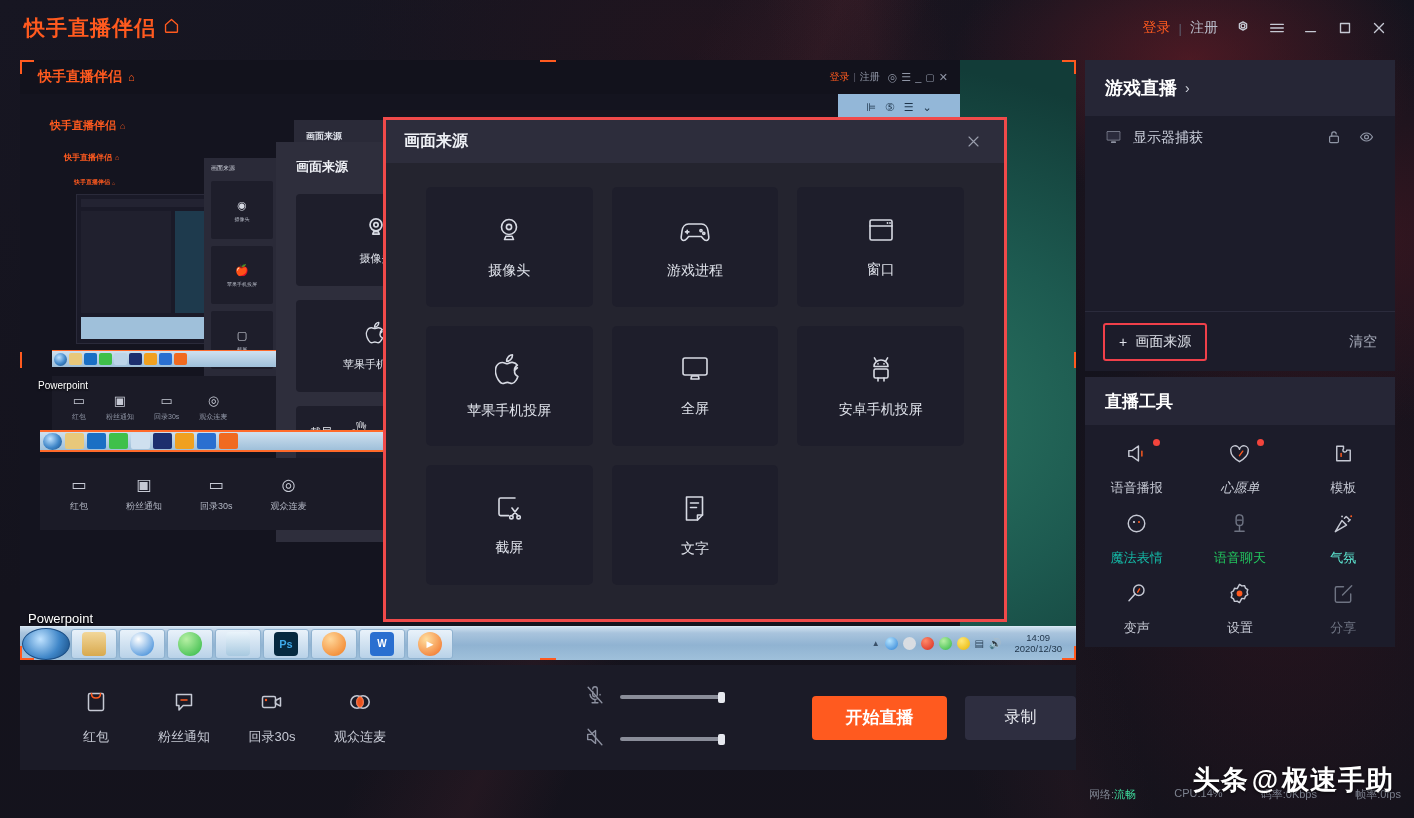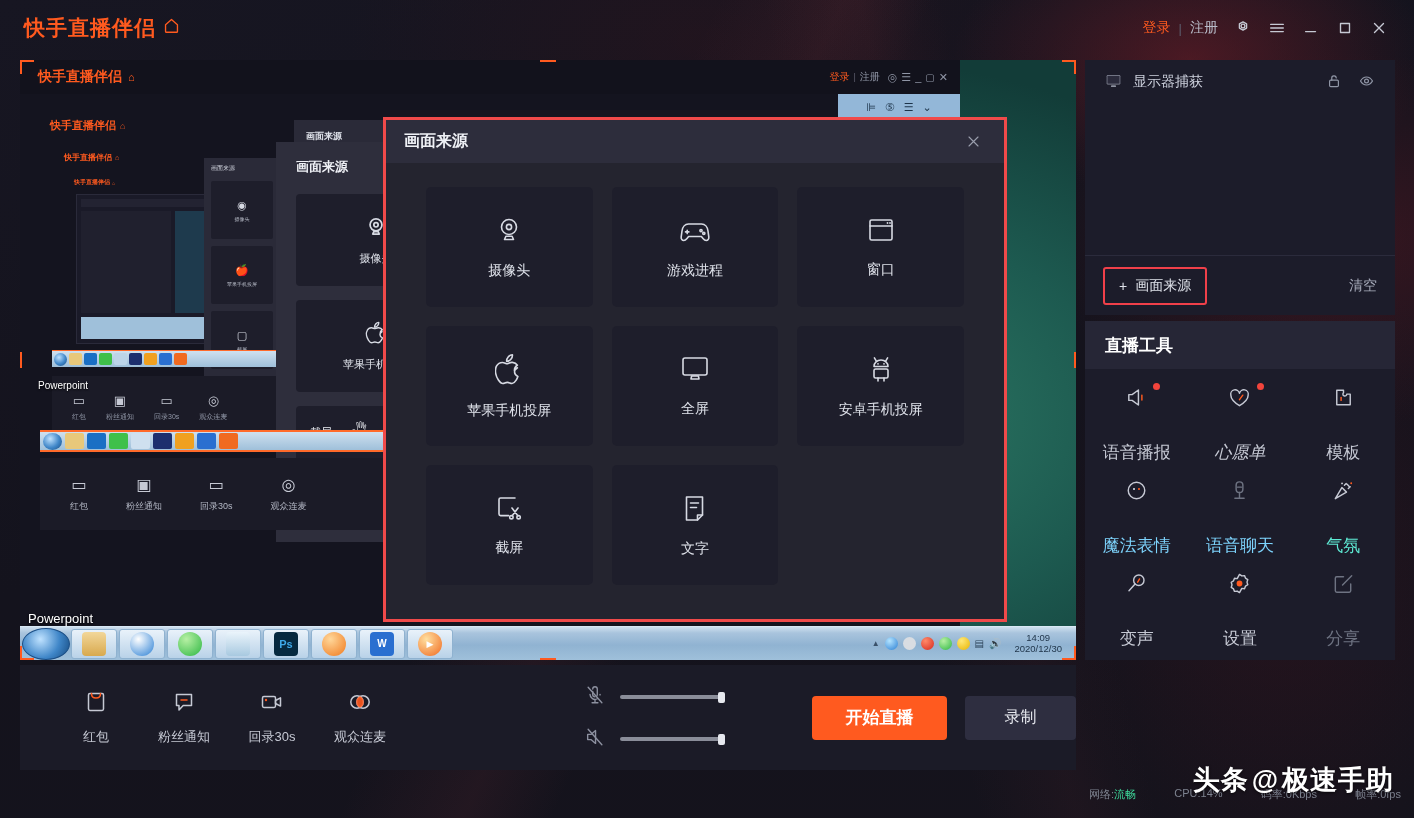--- a/index.html
+++ b/index.html
@@ -117,21 +117,21 @@
   .src-foot{background:#1c1c2a;height:60px;border-top:1px solid #2b2b3c;display:flex;align-items:center;
      padding:0 18px;}
   .add-src{border:2px solid #f0404a;border-radius:3px;padding:8px 14px;color:#dfe2ea;font-size:14px;
      display:flex;align-items:center;gap:8px;cursor:pointer;}
   .clear-btn{margin-left:auto;color:#a7abba;font-size:14px;cursor:pointer;}
   .tools-head{height:48px;background:#262636;display:flex;align-items:center;padding:0 20px;
      color:#fff;font-size:17px;font-weight:bold;margin-top:6px;}
   .tools-grid{background:#1c1c2a;padding:16px 0 10px;display:grid;grid-template-columns:repeat(3,1fr);
      row-gap:14px;}
   .tool{display:flex;flex-direction:column;align-items:center;gap:9px;cursor:pointer;position:relative;}
-  .tool .lbl{font-size:17px;margin-top:18px;}
+  .tool .lbl{font-size:13px;}
   .tool .dot{position:absolute;right:28px;top:-2px;width:7px;height:7px;border-radius:50%;background:#f2443c;}
 
   
   .statusbar{position:absolute;left:1085px;bottom:16px;width:320px;display:flex;
      justify-content:space-between;font-size:11px;color:#7d828f;z-index:21;padding:0 4px;}
   .statusbar .ok{color:#3dd598;}
   .watermark{position:absolute;right:20px;bottom:20px;z-index:25;color:#fff;font-size:27px;
      font-weight:bold;letter-spacing:1px;text-shadow:0 1px 3px rgba(0,0,0,.7);
      display:flex;align-items:center;gap:3px;}
 
@@ -644,20 +644,24 @@
             <span class="sknob"></span>
           </span>
       </div>
     </div>
 
     <button class="btn-live">开始直播</button>
     <button class="btn-rec">录制</button>
   </div>
 
   <div class="rightpanel">
+    <div class="rp-head">
+      <span>游戏直播</span>
+      <span class="chev">›</span>
+    </div>
 
     <div class="src-list">
       <div class="src-item">
         <span>
           <svg width="17" height="16" viewBox="0 0 20 18">
               <rect x="2" y="2" width="16" height="11" rx="1.4" fill="#8d91a0"></rect>
               <rect x="2.8" y="2.8" width="14.4" height="9.4" fill="#2b2b3c"></rect>
               <path d="M7 16h6l-.4-2h-5.2z" fill="#8d91a0"></path>
             </svg>
         </span>
@@ -726,32 +730,32 @@
       </div>
 
       <div class="tool">
         <span>
           <svg width="25" height="25" viewBox="0 0 26 26">
               <circle class="ic-sm" cx="13" cy="13" r="8.6"></circle>
               <circle cx="10.4" cy="11.4" r="1.1" fill="#d7dae3"></circle>
               <circle cx="15.6" cy="11.4" r="1.1" fill="#ff5a1f"></circle>
             </svg>
         </span>
-        <span class="lbl" style="color:#7dd3fc;text-align:center;">魔法表情</span>
+        <span class="lbl" style="color:#14b8a6;text-align:center;">魔法表情</span>
       </div>
 
       <div class="tool">
         <span>
           <svg width="25" height="25" viewBox="0 0 26 26">
               <rect class="ic-sm ic-dim" x="9.5" y="4" width="7" height="11" rx="3.4"></rect>
               <path class="ic-sm ic-dim" d="M13 15v6M8.2 21h9.6"></path>
               <path class="ic-sm ic-dim" d="M11 9.5h4"></path>
             </svg>
         </span>
-        <span class="lbl" style="color:#7dd3fc;">语音聊天</span>
+        <span class="lbl" style="color:#22c55e;">语音聊天</span>
       </div>
 
       <div class="tool">
         <span>
           <svg width="25" height="25" viewBox="0 0 26 26">
               <path class="ic-sm" d="M4.5 21.5l6.8-11.6 4.8 4.8z"></path>
               <path class="ic-sm" d="M14 7.5l1.8-1.8M18 11l2-2M16.8 6.6l2.4 2.4"></path>
               <circle cx="21" cy="5.4" r="1" fill="#ff5a1f"></circle>
               <circle cx="11.5" cy="5.6" r=".9" fill="#d7dae3"></circle>
             </svg>

